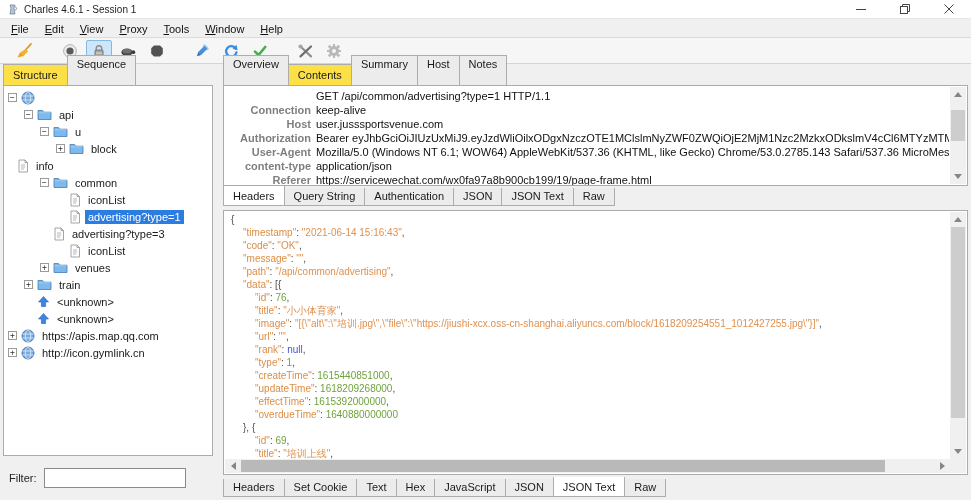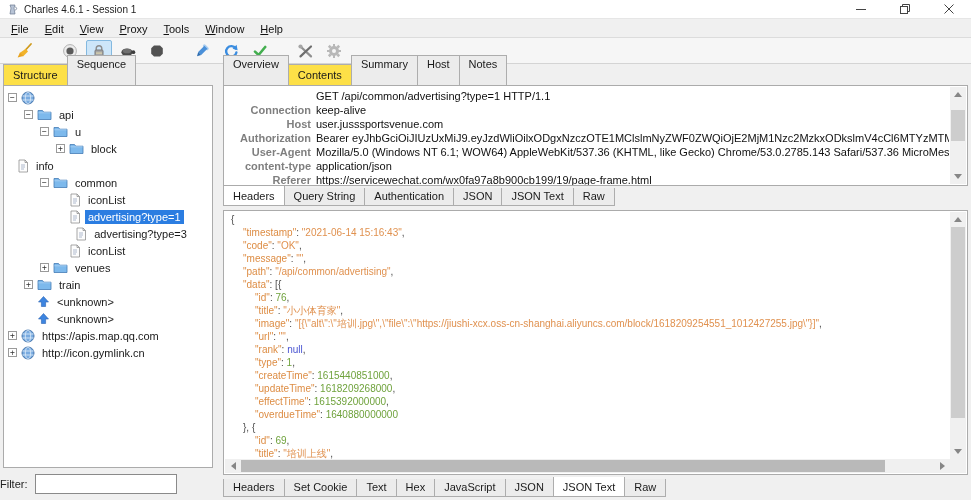--- a/index.html
+++ b/index.html
@@ -38,21 +38,21 @@
   .tabbar.bottom .tab.active{background:#fff;height:20px;margin-top:-1px;z-index:2;}
 
   
   .tree{flex:1;background:#fff;border:1px solid #ababab;margin:0 2px 0 3px;overflow:hidden;padding-top:3px;}
   .tree-row{height:17px;display:flex;align-items:center;white-space:nowrap;}
   .toggle{width:9px;height:9px;flex:none;border:1px solid #9a9a9a;background:#fff;font:8px/7px "DejaVu Sans Mono",monospace;text-align:center;color:#333;margin-right:4px;}
   .toggle.empty{border:none;background:transparent;}
   .tree-icon{display:flex;flex:none;margin-right:4px;}
   .tree-label{font-size:11px;padding:1px 3px;}
   .tree-row.selected .tree-label{background:#2b7de1;color:#fff;}
-  .filter-bar{height:32px;flex:none;display:flex;align-items:center;background:#f0f0f0;}
+  .filter-bar{height:44px;flex:none;display:flex;align-items:center;padding-left:9px;background:#f0f0f0;}
   .filter-bar label{font-size:11px;color:#222;margin-right:7px;}
   .filter-bar input{width:142px;height:20px;border:1px solid #8a8a8a;background:#fff;font-size:11px;padding:0 4px;}
 
   
   .headers-panel{height:101px;flex:none;position:relative;background:#fff;border:1px solid #ababab;margin:0 3px;overflow:hidden;}
   .headers-rows{position:absolute;inset:3px 18px 0 2px;overflow:hidden;}
   .hdr-row{display:flex;line-height:14px;font-size:11px;}
   .hdr-label{width:90px;flex:none;text-align:right;padding-right:5px;color:#7f7f7f;font-weight:bold;white-space:nowrap;}
   .hdr-value{color:#111;white-space:nowrap;}
 
@@ -295,21 +295,21 @@
             <span class="toggle empty"></span>
             <span class="tree-icon">
               <svg width="12" height="14">
                 <path d="M2 1 h6 l2.5 2.5 V13 H2 Z" fill="#fdfdfd" stroke="#8f8f8f" stroke-width="0.8"></path>
                 <path d="M8 1 v2.5 h2.5" fill="none" stroke="#8f8f8f" stroke-width="0.8"></path>
                 <path d="M4 6 h4 M4 8 h4 M4 10 h3" stroke="#9aa7c0" stroke-width="0.8"></path>
               </svg>
             </span>
             <span class="tree-label">advertising?type=1</span>
           </div>
-          <div class="tree-row" style="padding-left: 36px; justify-content: center;">
+          <div class="tree-row" style="padding-left: 36px;">
             <span class="toggle empty"></span>
             <span class="tree-icon">
               <svg width="12" height="14">
                 <path d="M2 1 h6 l2.5 2.5 V13 H2 Z" fill="#fdfdfd" stroke="#8f8f8f" stroke-width="0.8"></path>
                 <path d="M8 1 v2.5 h2.5" fill="none" stroke="#8f8f8f" stroke-width="0.8"></path>
                 <path d="M4 6 h4 M4 8 h4 M4 10 h3" stroke="#9aa7c0" stroke-width="0.8"></path>
               </svg>
             </span>
             <span class="tree-label">advertising?type=3</span>
           </div>

